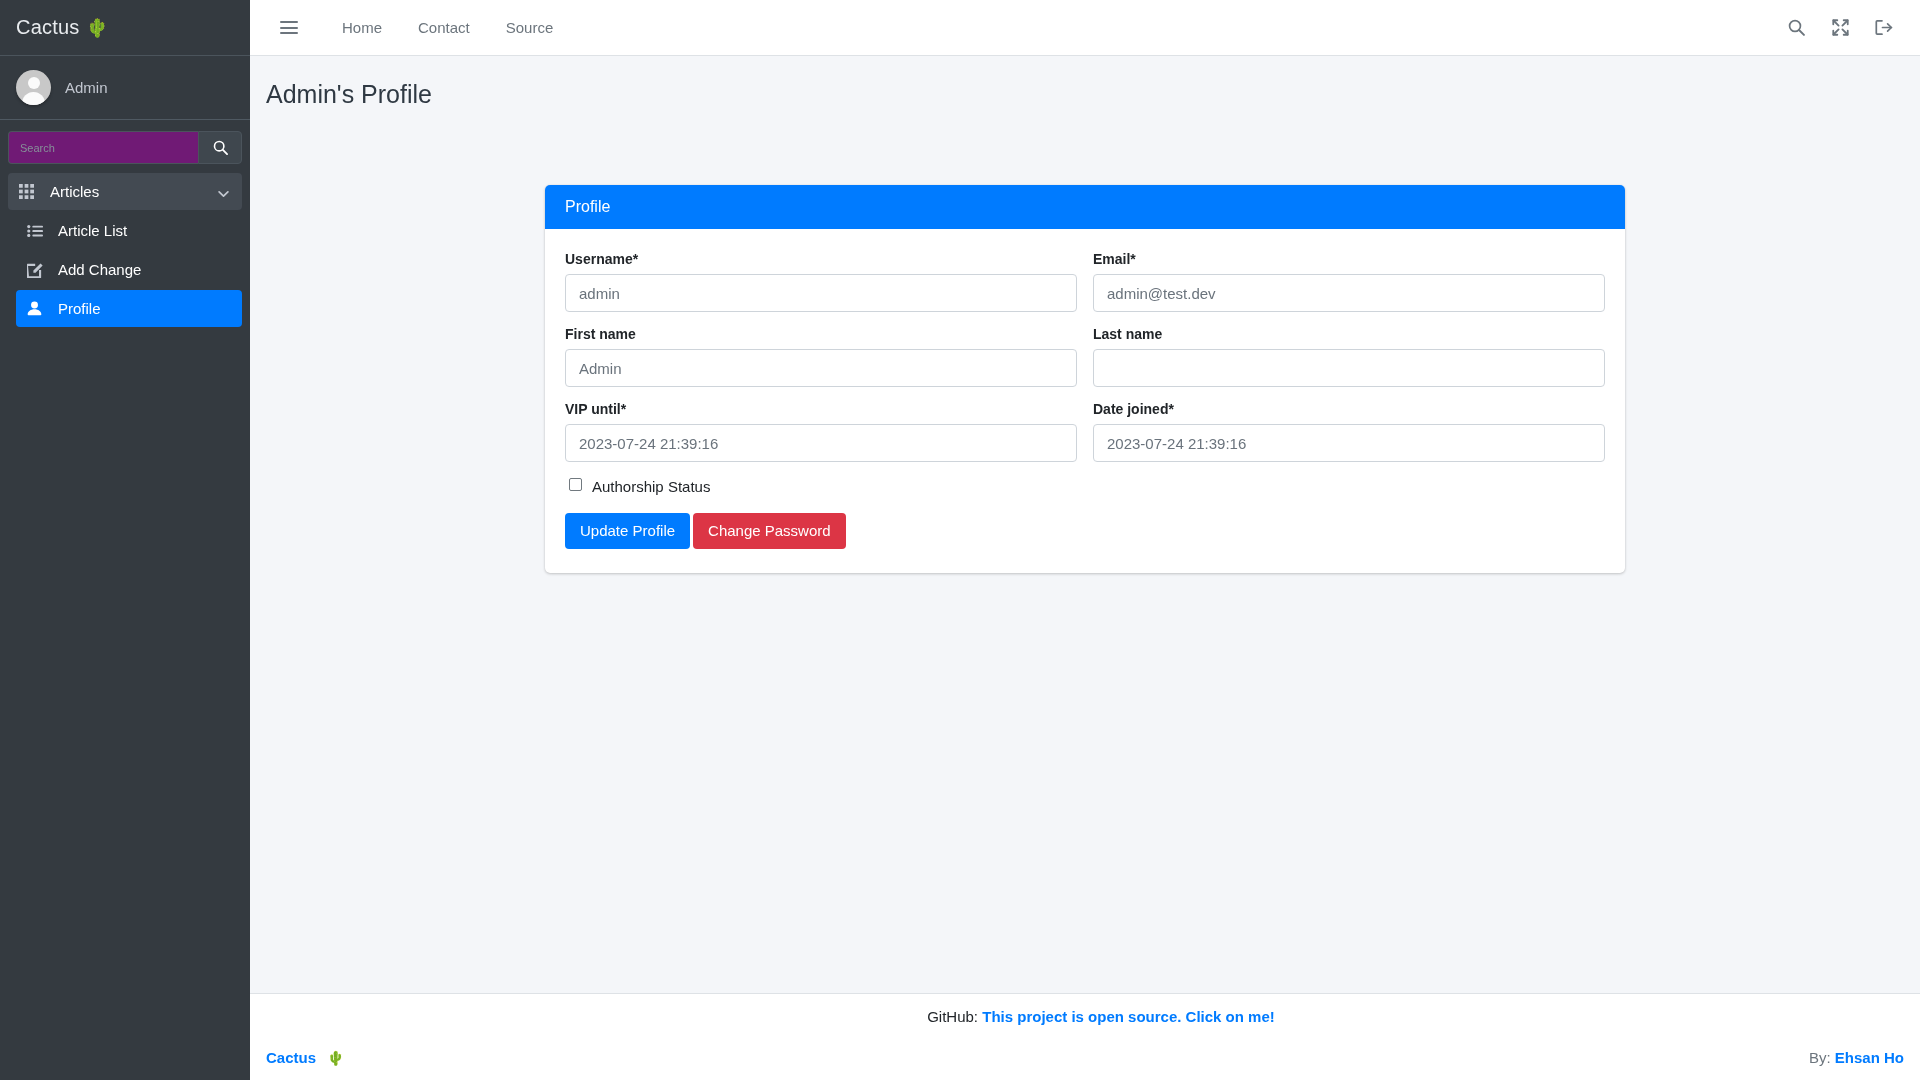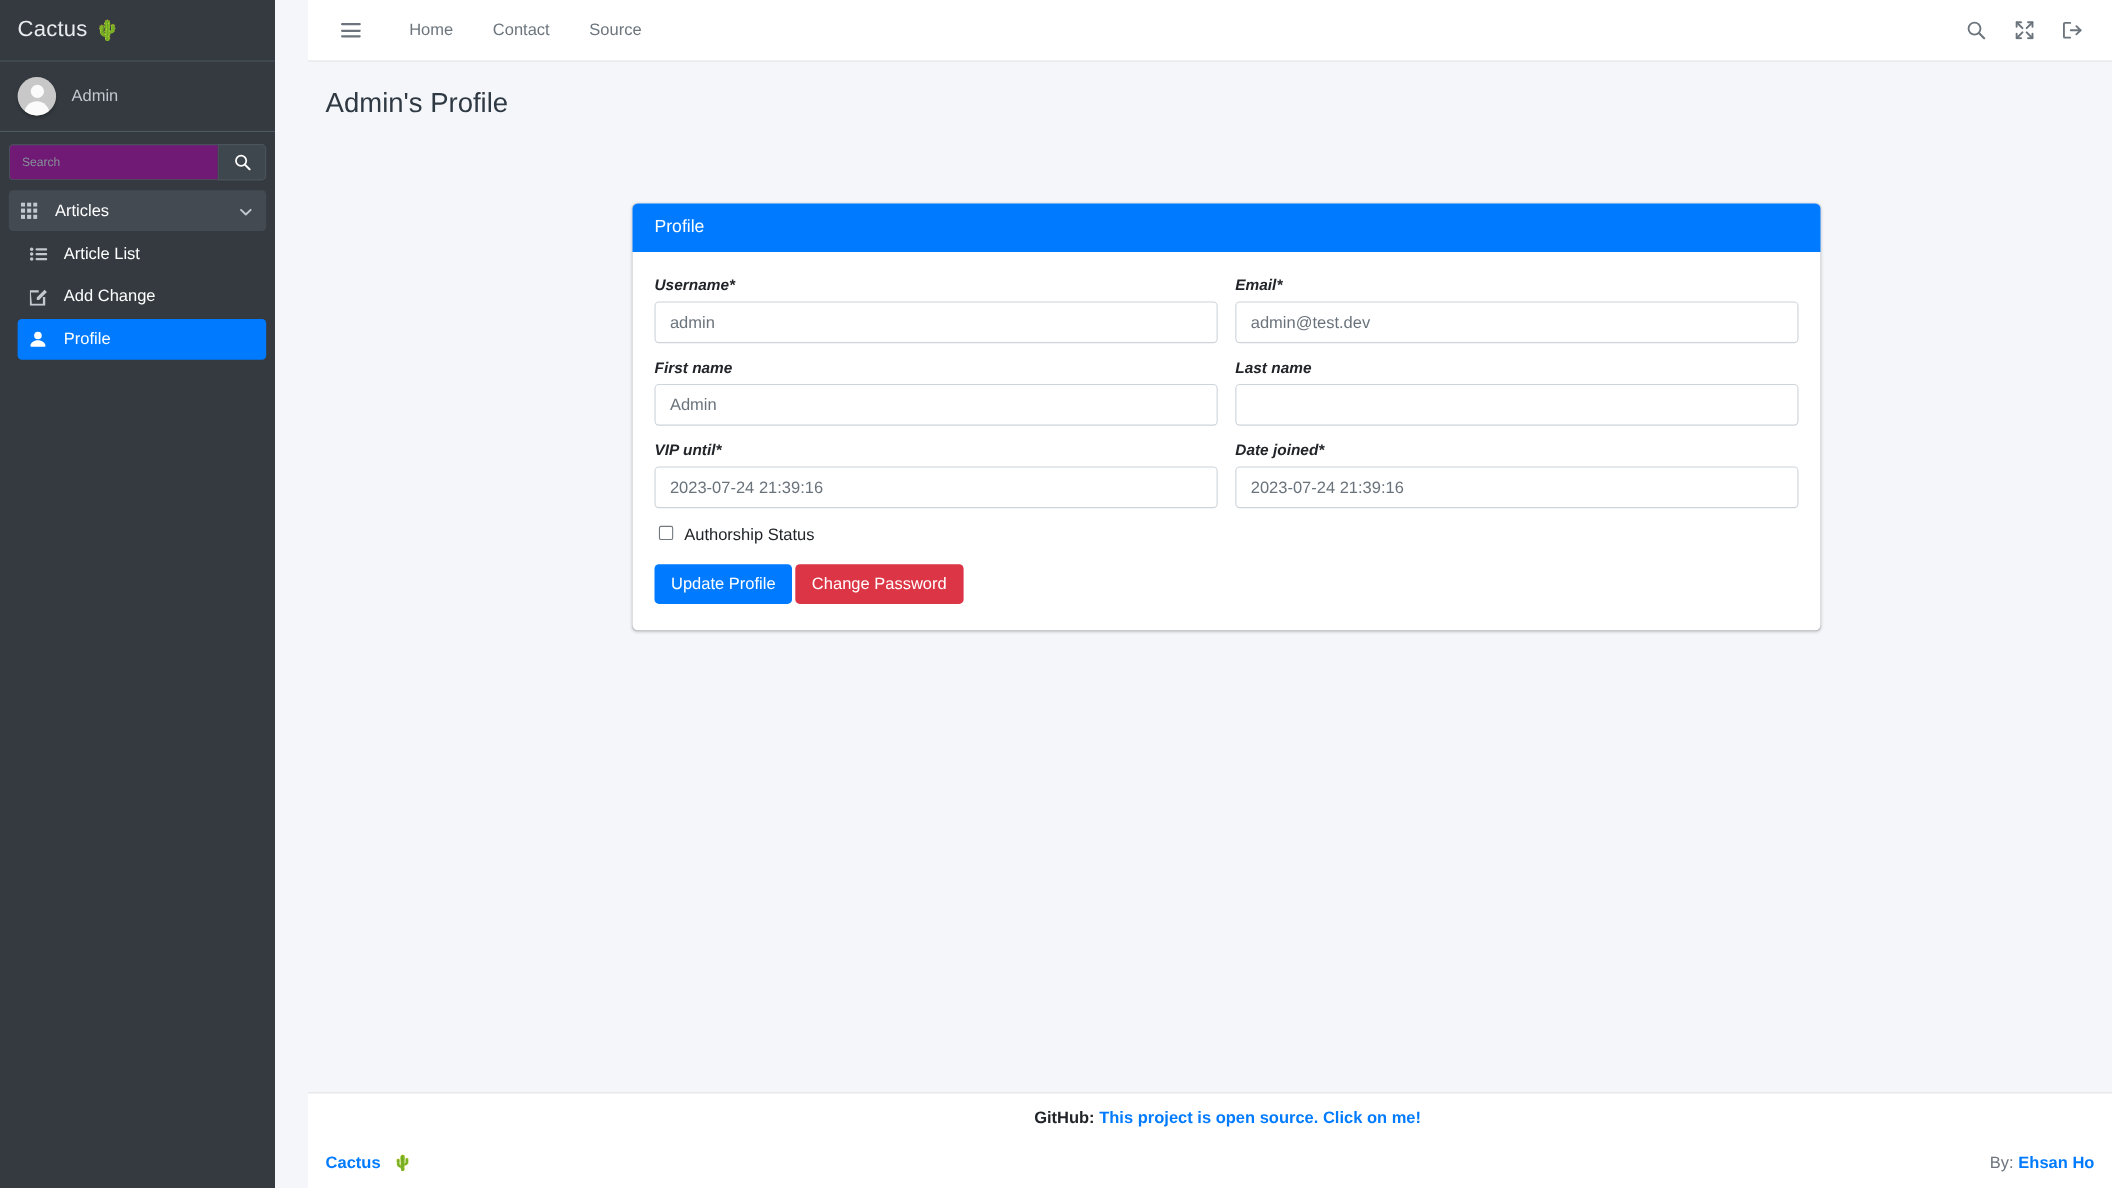--- a/index.html
+++ b/index.html
@@ -101,21 +101,21 @@
   .chev {
     position: absolute; right: 13px; top: 50%; transform: translateY(-50%);
   }
   .nav-sub { padding-left: 8px; }
 
   
   .wrapper {
     position: absolute; left: 250px; top: 0;
     width: 1670px; height: 1080px;
     background: #f4f6f9;
-    display: flex; flex-direction: column; padding-left: 30px;
+    display: flex; flex-direction: column;
   }
 
   
   .navbar {
     height: 56px; background: #fff;
     display: flex; align-items: center;
     padding: 0 14px 0 22px;
     border-bottom: 1px solid #dee2e6;
     flex: 0 0 56px;
   }
@@ -162,21 +162,20 @@
     font-size: 16px;
   }
   .card-body { padding: 22px 20px 24px 20px; }
 
   .form-row { display: flex; gap: 16px; margin-bottom: 14px; }
   .form-col { flex: 1 1 0; min-width: 0; }
   .form-label {
     display: block;
     font-size: 14px; font-weight: bold; color: #212529;
     margin-bottom: 7px;
-    font-style: italic;
   }
   .form-control {
     display: block; width: 100%; height: 38px;
     border: 1px solid #ced4da; border-radius: 4px;
     padding: 0 13px;
     font-size: 15px; color: #6a737c;
     font-family: "Liberation Sans", sans-serif;
     background: #fff;
     outline: none;
   }
@@ -204,21 +203,21 @@
 
   
   .footer-main {
     background: #fff;
     border-top: 1px solid #dee2e6;
     text-align: center;
     padding: 14px 0 13px 0;
     font-size: 15px; color: #212529;
     flex: 0 0 auto;
   }
-  .footer-main b { font-weight: bold; margin-left: 32px; }
+  .footer-main b { font-weight: normal; margin-left: 32px; }
   .footer-link { color: #007bff; font-weight: bold; text-decoration: none; }
 
   .footer-bar {
     background: #fff;
     display: flex; justify-content: space-between;
     padding: 11px 16px 14px 16px;
     font-size: 15px; color: #6c757d;
     flex: 0 0 auto;
   }
   .footer-brand { color: #007bff; font-weight: bold; text-decoration: none; }

